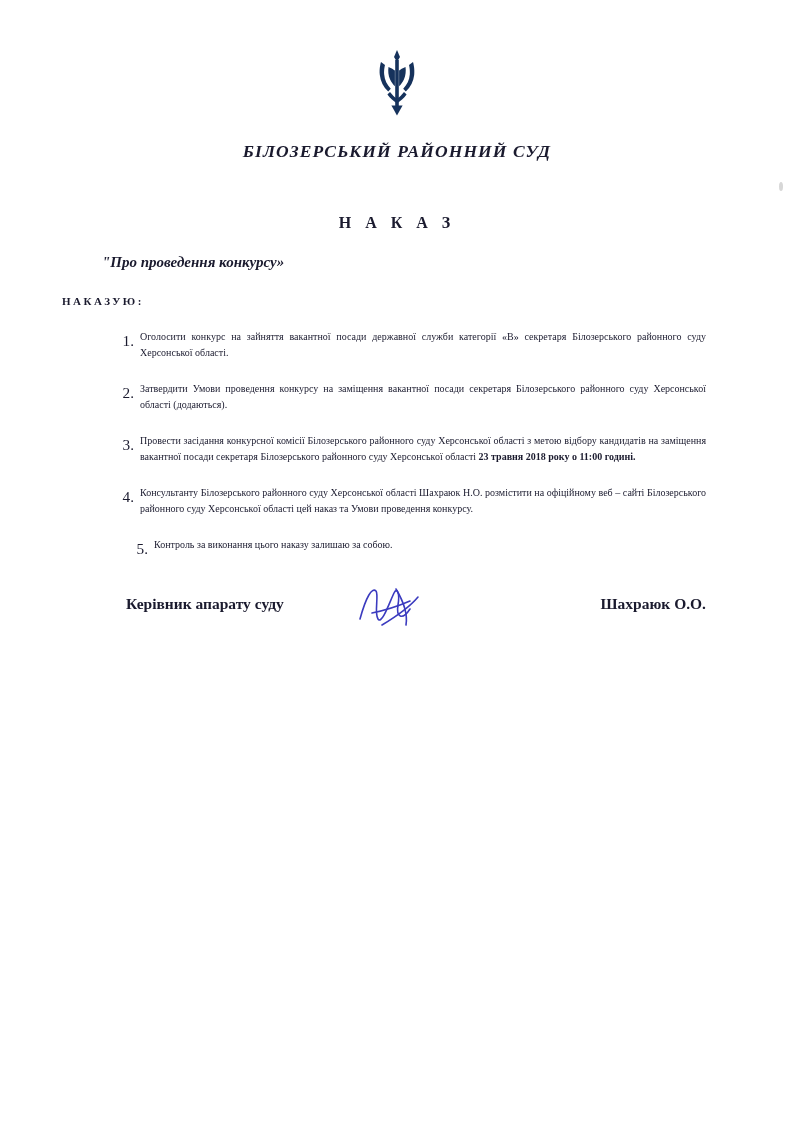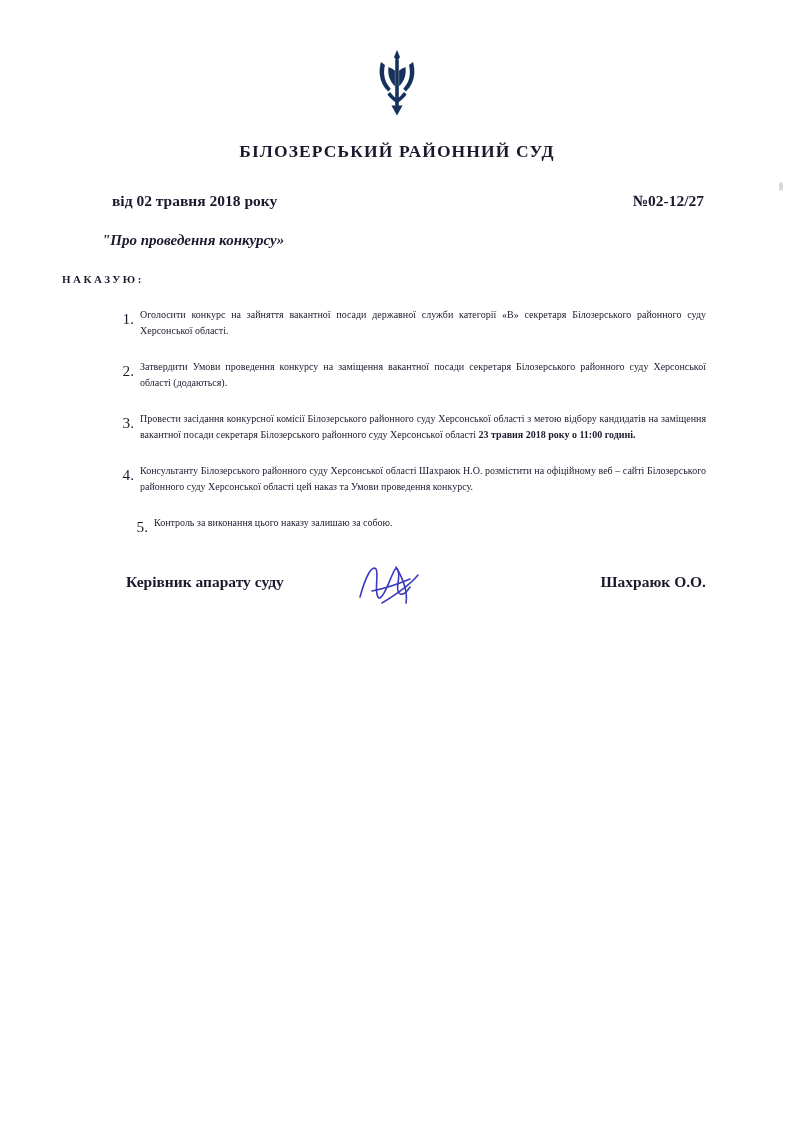--- a/index.html
+++ b/index.html
@@ -35,20 +35,21 @@
     height: 72px;
   }
 
   .court-title {
     text-align: center;
     font-size: 17.5px;
     font-weight: bold;
     letter-spacing: 1.1px;
     line-height: 1.5;
     margin: 0;
+    font-style: italic;
   }
   .court-region {
     text-align: center;
     font-size: 15.5px;
     font-weight: bold;
     letter-spacing: 1.0px;
     margin-top: 14px;
   }
 
   .doc-type {
@@ -174,25 +175,22 @@
           <path d="M21 44 c2.3 3 4.6 5.2 7 6.8 v4.6 c-3.5 -2 -6.8 -5 -9.6 -8.8 z"></path>
           <path d="M35 44 c-2.3 3 -4.6 5.2 -7 6.8 v4.6 c3.5 -2 6.8 -5 9.6 -8.8 z"></path>
           <path d="M22.4 57.5 h11.2 l-5.6 10 z"></path>
         </g>
       </svg>
     </span>
   </div>
 
   <div class="court-title">БІЛОЗЕРСЬКИЙ РАЙОННИЙ СУД</div>
 
-
-  <div class="meta-row">
-    <span>від 02 травня 2018 року</span>
-    <span>№02-12/27</span>
-  </div>
+  <div class="doc-type">Н А К А З</div>
+
 
   <div class="subject">"Про проведення конкурсу»</div>
 
 
   <div class="order-word">НАКАЗУЮ:</div>
 
   <ol class="items">
     <li><span>Оголосити конкурс на зайняття вакантної посади державної служби категорії «В» секретаря Білозерського районного суду Херсонської області.</span><span class="bold"></span></li>
     <li><span>Затвердити Умови проведення конкурсу на заміщення вакантної посади секретаря Білозерського районного суду Херсонської області (додаються).</span><span class="bold"></span></li>
     <li><span>Провести засідання конкурсної комісії Білозерського районного суду Херсонської області з метою відбору кандидатів на заміщення вакантної посади секретаря Білозерського районного суду Херсонської області </span><span class="bold">23 травня  2018 року о 11:00 годині.</span></li>

